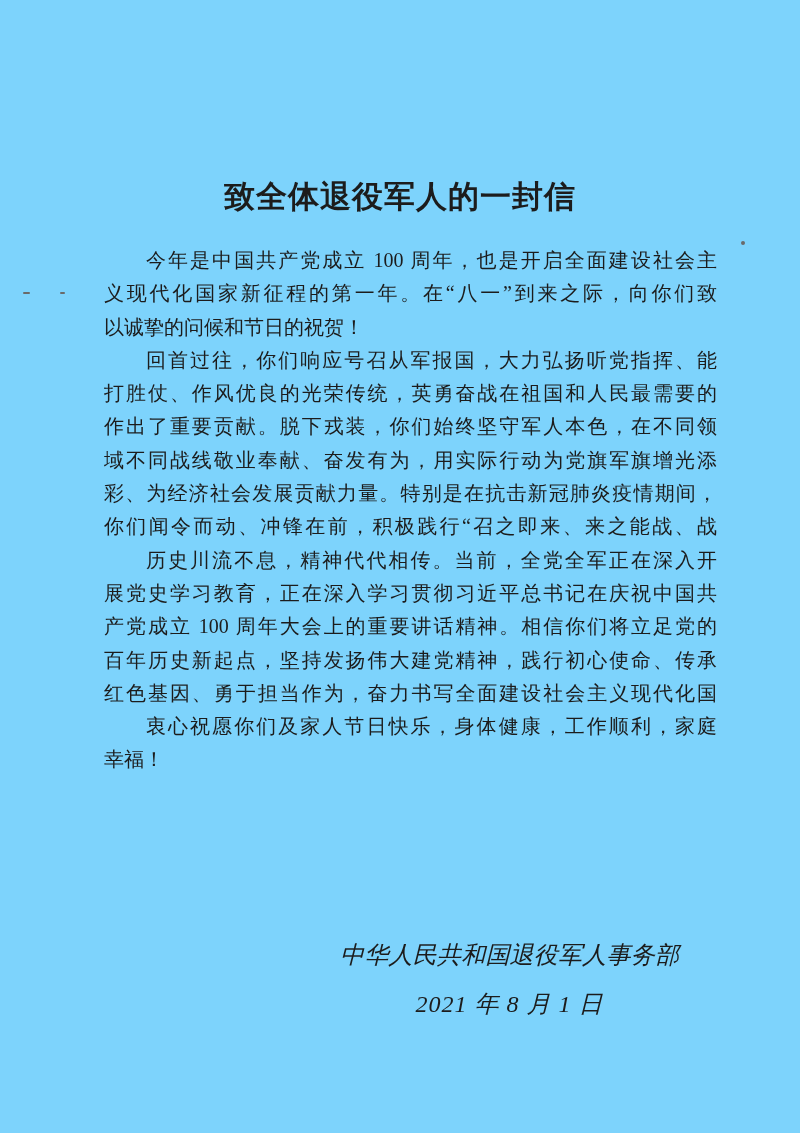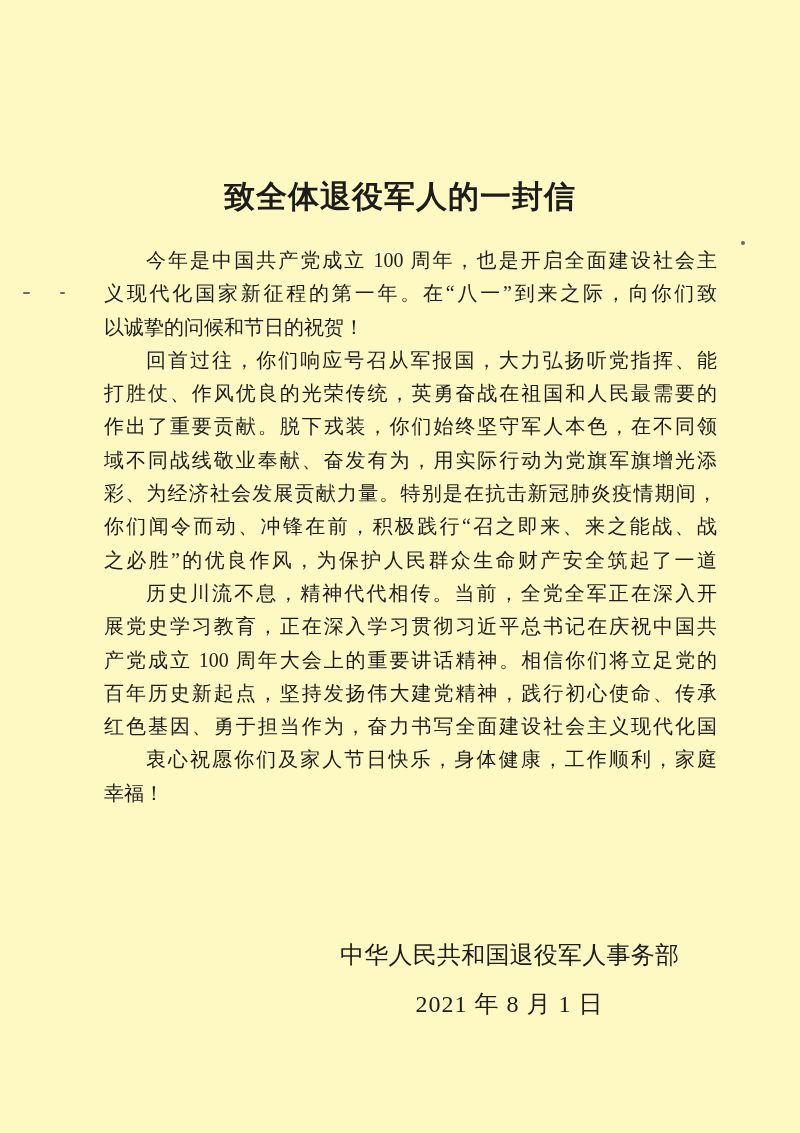--- a/index.html
+++ b/index.html
@@ -8,21 +8,21 @@
     width: 800px;
     height: 1133px;
     position: relative;
     overflow: hidden;
     font-family: "Liberation Serif", serif;
     color: #1c1c1c;
   }
   .page {
     position: absolute;
     inset: 0;
-    background: #fef9c3;
+    background: #7dd3fc;
   }
   .doc-title {
     position: absolute;
     top: 178px;
     left: 0;
     right: 0;
     text-align: center;
     font-size: 31px;
     font-weight: 700;
     letter-spacing: 1px;
@@ -52,20 +52,21 @@
     text-indent: 42px;
   }
   .sign-block {
     position: absolute;
     top: 939px;
     left: 340px;
     width: 339px;
     font-size: 24px;
     line-height: 33px;
     text-align: center;
+    font-style: italic;
   }
   .sign-block .signature {
     text-align: justify;
     text-align-last: justify;
     height: 33px;
   }
   .sign-block .sign-date {
     margin-top: 16px;
     letter-spacing: 1px;
   }
@@ -88,21 +89,20 @@
   <div class="letter-body">
       <div class="line indent full">今年是中国共产党成立 100 周年，也是开启全面建设社会主</div>
       <div class="line full">义现代化国家新征程的第一年。在“八一”到来之际，向你们致</div>
       <div class="line">以诚挚的问候和节日的祝贺！</div>
       <div class="line indent full">回首过往，你们响应号召从军报国，大力弘扬听党指挥、能</div>
       <div class="line full">打胜仗、作风优良的光荣传统，英勇奋战在祖国和人民最需要的</div>
       <div class="line full">作出了重要贡献。脱下戎装，你们始终坚守军人本色，在不同领</div>
       <div class="line full">域不同战线敬业奉献、奋发有为，用实际行动为党旗军旗增光添</div>
       <div class="line full">彩、为经济社会发展贡献力量。特别是在抗击新冠肺炎疫情期间，</div>
       <div class="line full">你们闻令而动、冲锋在前，积极践行“召之即来、来之能战、战</div>
-      <div class="line full">之必胜”的优良作风，为保护人民群众生命财产安全筑起了一道</div>
       <div class="line indent full">历史川流不息，精神代代相传。当前，全党全军正在深入开</div>
       <div class="line full">展党史学习教育，正在深入学习贯彻习近平总书记在庆祝中国共</div>
       <div class="line full">产党成立 100 周年大会上的重要讲话精神。相信你们将立足党的</div>
       <div class="line full">百年历史新起点，坚持发扬伟大建党精神，践行初心使命、传承</div>
       <div class="line full">红色基因、勇于担当作为，奋力书写全面建设社会主义现代化国</div>
       <div class="line indent full">衷心祝愿你们及家人节日快乐，身体健康，工作顺利，家庭</div>
       <div class="line">幸福！</div>
     </div>
 
   <div class="sign-block">

